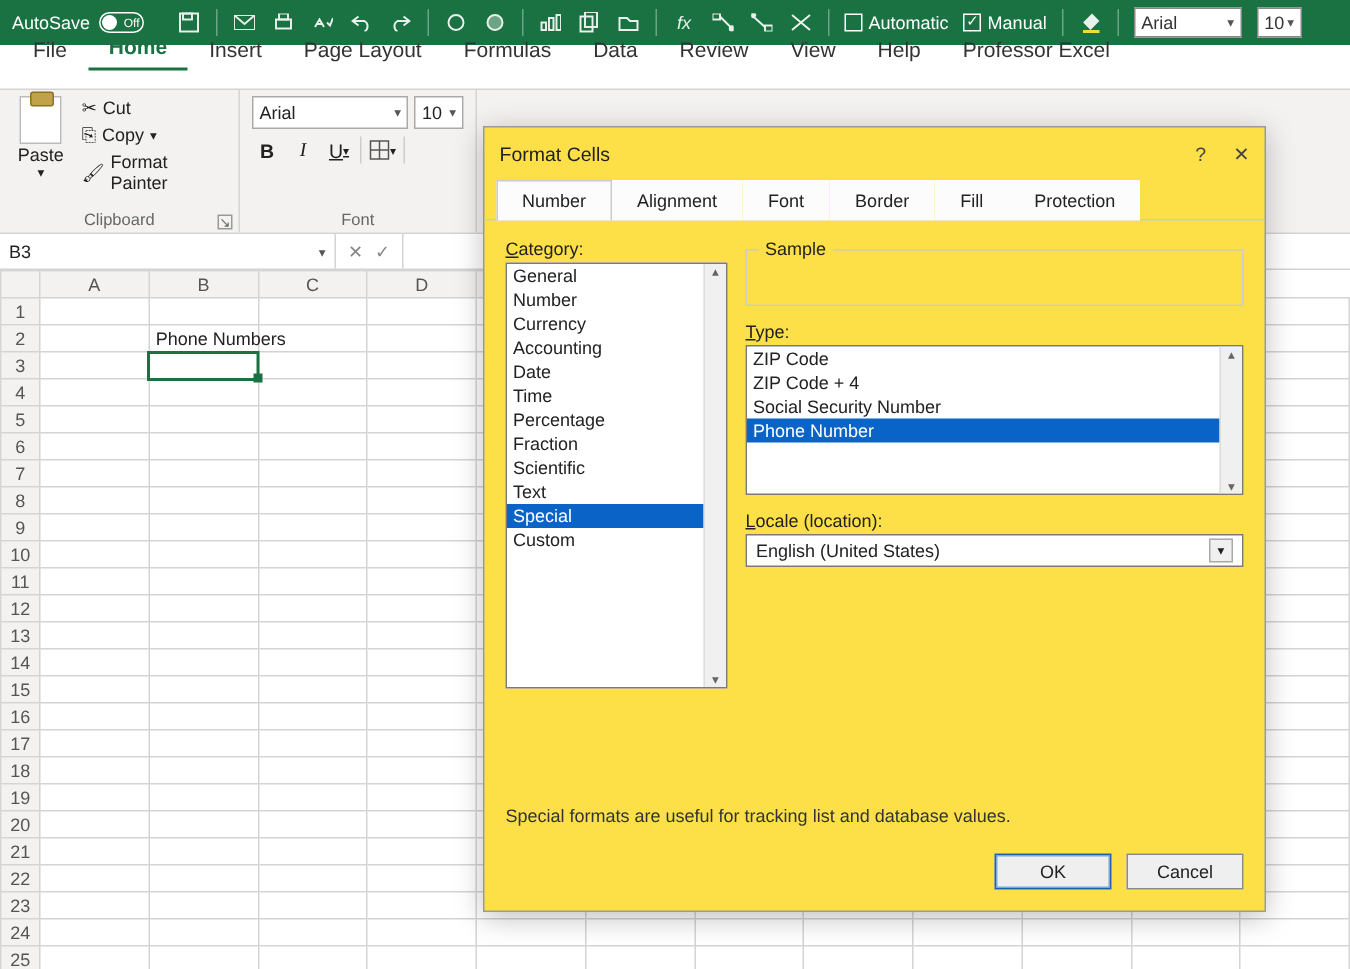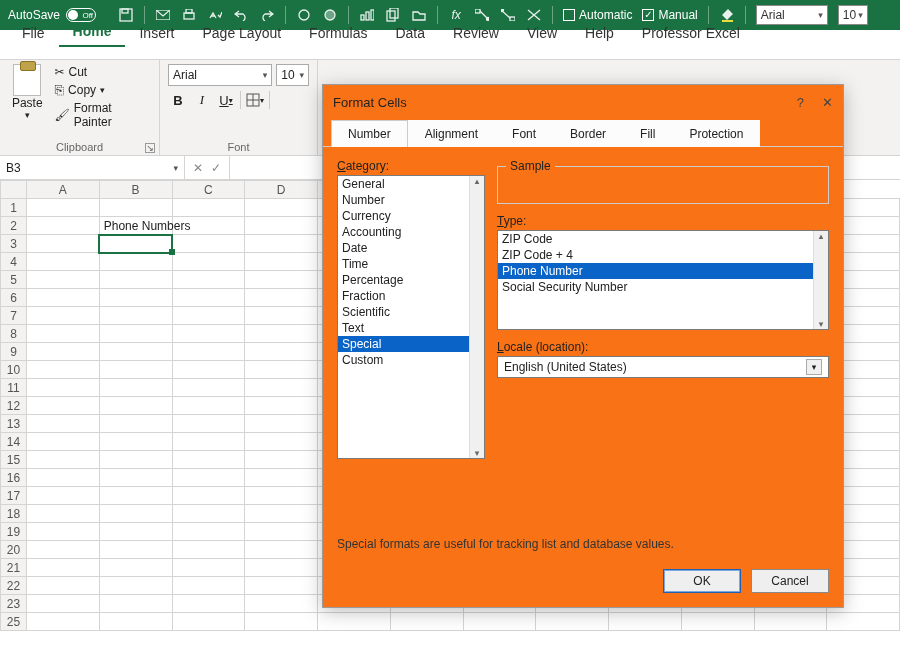--- a/index.html
+++ b/index.html
@@ -38,34 +38,34 @@
   .fontgroup .combo { background:#fff; border:1px solid #aaa; height:22px; display:flex; align-items:center; padding:0 4px; font-size:12px;}
   .fontgroup .combo.fn { width:110px; justify-content:space-between;}
   .fontgroup .combo.fs { width:34px; justify-content:space-between;}
   .iconbtn { width:20px; height:20px; display:flex; align-items:center; justify-content:center; font-size:13px;}
   .condfmt { width:56px; text-align:center; font-size:11px; line-height:1.1; padding-top:4px;}
   .condfmt .grid { width:28px; height:24px; margin:0 auto 2px; display:grid; grid-template-columns:repeat(3,1fr); grid-template-rows:repeat(3,1fr); gap:1px;}
   .condfmt .grid span { background:#e27ea0;}
   .condfmt .grid span:nth-child(even){ background:#f3c4d2;}
   
   .fxbar { height:24px; border-bottom:1px solid #d4d4d4; display:flex; align-items:stretch;}
-  .namebox { width:185px; border-right:1px solid #d4d4d4; display:flex; align-items:center; padding:0 6px; justify-content:space-between; font-size:12px;}
+  .namebox { width:224px; border-right:1px solid #d4d4d4; display:flex; align-items:center; padding:0 6px; justify-content:space-between; font-size:12px;}
   .fxbtns { display:flex; align-items:center; gap:8px; padding:0 8px; color:#888; border-right:1px solid #d4d4d4;}
   .formula { flex:1; padding:0 6px; display:flex; align-items:center;}
   
   .sheet { position:absolute; top:180px; left:0; right:0; bottom:0; overflow:hidden;}
   table.grid { border-collapse:collapse; width:100%; table-layout:fixed;}
   table.grid th, table.grid td { border:1px solid #d4d4d4; height:18px; font-size:12px; padding:0 4px; background:#fff;}
   table.grid th { background:#f3f2f1; font-weight:normal; color:#555; text-align:center;}
   table.grid th.rowh { width:26px;}
   table.grid td { text-align:left;}
   td.active { outline:2px solid #1a7243; outline-offset:-1px; position:relative;}
   td.active::after { content:""; position:absolute; right:-3px; bottom:-3px; width:6px; height:6px; background:#1a7243;}
   
-  .dialog { position:absolute; left:322px; top:84px; width:522px; height:524px; background:#f97316; border:1px solid #9a9a9a; box-shadow:0 4px 18px rgba(0,0,0,.25); display:flex; flex-direction:column;}
+  .dialog { position:absolute; left:322px; top:84px; width:522px; height:524px; background:#fde047; border:1px solid #9a9a9a; box-shadow:0 4px 18px rgba(0,0,0,.25); display:flex; flex-direction:column;}
   .dtitle { height:34px; display:flex; align-items:center; justify-content:space-between; padding:0 10px; font-size:13px;}
   .dtitle .r { display:flex; gap:18px; color:#444;}
   .dtabs { display:flex; border-bottom:1px solid #ccc; padding:0 8px; font-size:12px;}
   .dtab { padding:6px 16px; border:1px solid transparent; border-bottom:none; cursor:pointer; position:relative; top:1px; background:#fcfcfc;}
   .dtab.active { border-color:#ccc; background:#fcfcfc;}
   .dbody { flex:1; padding:12px 14px 8px 14px; display:flex; gap:12px; position:relative;}
   .catcol { width:148px;}
   .catlbl, .typelbl, .loclbl { font-size:12px; margin-bottom:2px;}
   .listbox { border:1px solid #7a7a7a; height:284px; overflow:hidden; background:#fff; position:relative;}
   .listbox .sb { position:absolute; right:0; top:0; bottom:0; width:15px; background:#f0f0f0; border-left:1px solid #ddd; display:flex; flex-direction:column; justify-content:space-between; align-items:center; color:#666; font-size:9px;}
@@ -650,20 +650,35 @@
           <td></td>
           <td></td>
           <td></td>
           <td></td>
           <td></td>
           <td></td>
           <td></td>
           <td></td>
         </tr>
         <tr>
+          <th class="rowh">24</th>
+          <td></td>
+          <td></td>
+          <td></td>
+          <td></td>
+          <td></td>
+          <td></td>
+          <td></td>
+          <td></td>
+          <td></td>
+          <td></td>
+          <td></td>
+          <td></td>
+        </tr>
+        <tr>
           <th class="rowh">25</th>
           <td></td>
           <td></td>
           <td></td>
           <td></td>
           <td></td>
           <td></td>
           <td></td>
           <td></td>
           <td></td>
@@ -716,22 +731,22 @@
     <div class="rightcol">
       <fieldset class="samp">
           <legend>Sample</legend>
           <div style="height:14px"></div>
         </fieldset>
       <div class="typecol">
         <div class="typelbl underline-first">Type:</div>
         <div class="listbox" id="typelist">
           <div class="item">ZIP Code</div>
             <div class="item">ZIP Code + 4</div>
+            <div class="item">Social Security Number</div>
             <div class="item sel">Phone Number</div>
-            <div class="item">Social Security Number</div>
             <div class="sb">
               <span>▴</span>
               <span>▾</span>
             </div>
         </div>
       </div>
       <div class="locale">
         <div class="loclbl underline-first">Locale (location):</div>
         <div class="sel">
           <span>English (United States)</span>

